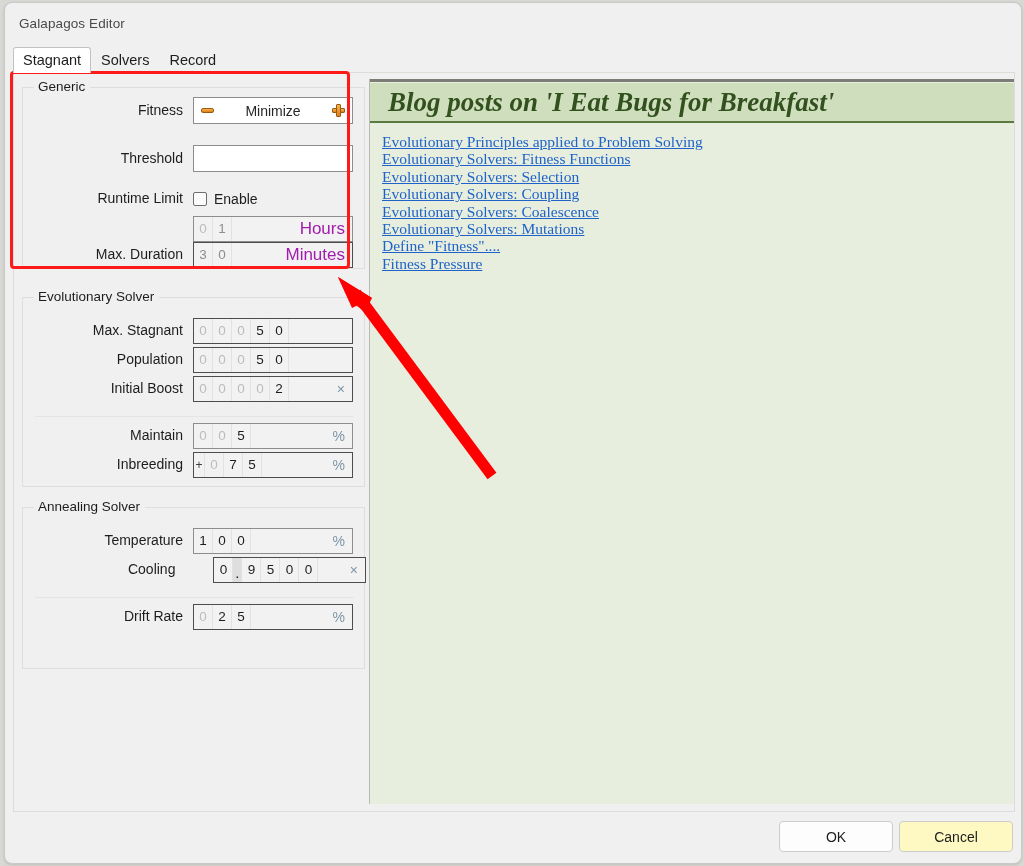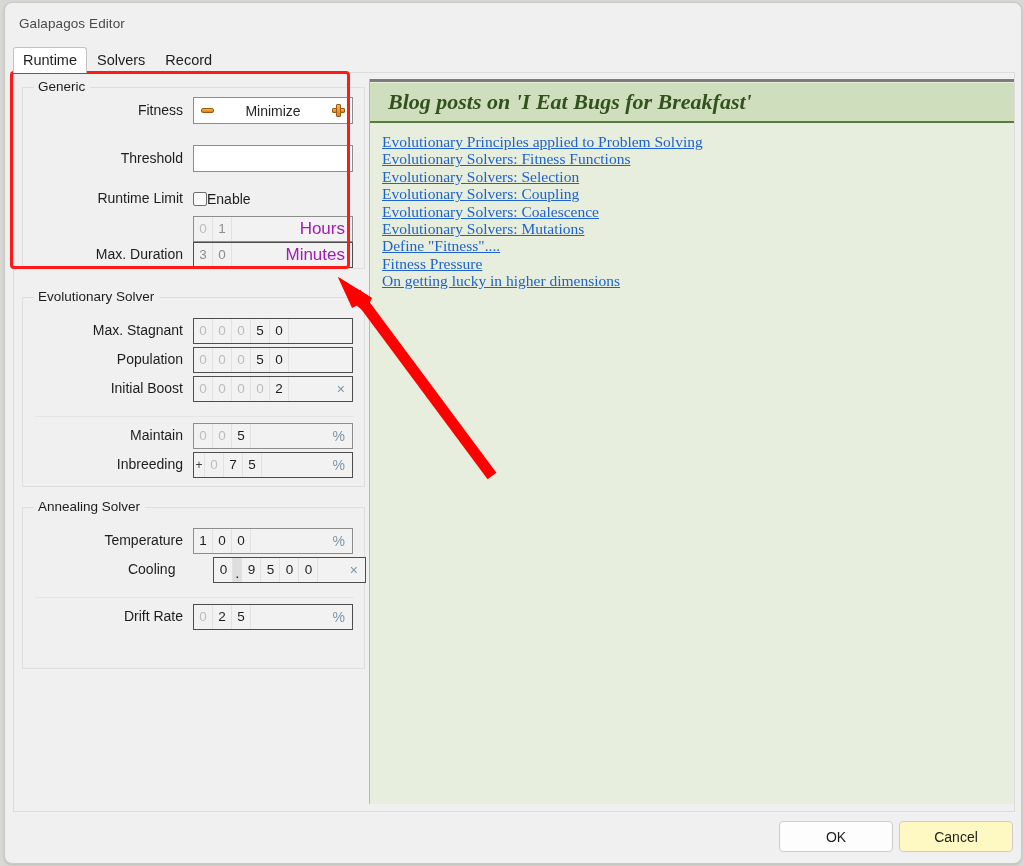--- a/index.html
+++ b/index.html
@@ -199,21 +199,21 @@
   .plus-ico b { left: 5px; top: 1px; width: 5px; height: 13px; border-radius: 1px; }
 
   
   .textbox {
     width: 160px; height: 27px;
     box-sizing: border-box;
     border: 1px solid #8d8d8d;
     background: #ffffff;
   }
   
-  .chkwrap { display: flex; align-items: center; }
+  .chkwrap { display: flex; align-items: center; gap: 7px; }
   .chk {
     width: 14px; height: 14px;
     box-sizing: border-box;
     border: 1px solid #6e6e6e;
     background: #fbfbfb;
     border-radius: 2px;
   }
   .chklabel { font-size: 14px; color: #1d1d1d; }
 
   
@@ -244,21 +244,21 @@
     border-bottom: 2px solid #5a7a40;
     box-sizing: border-box;
     display: flex;
     align-items: center;
     padding-left: 18px;
   }
   .blog-head span {
     font-family: "Liberation Serif", serif;
     font-style: italic;
     font-weight: bold;
-    font-size: 22px;
+    font-size: 27px;
     color: #33501f;
   }
   .bloglist {
     position: absolute;
     left: 12px; top: 54px;
     width: 620px;
   }
   .bloglist a {
     display: block;
     font-family: "Liberation Serif", serif;
@@ -316,21 +316,21 @@
 <div id="root">
 
   <div class="window">
 
     <div class="titlebar">
       <span class="title">Galapagos Editor</span>
     </div>
 
     <div class="tabstrip">
       <div class="tab active">
-        <span>Runtime</span>
+        <span>Stagnant</span>
       </div>
       <div class="tab">
         <span>Solvers</span>
       </div>
       <div class="tab">
         <span>Record</span>
       </div>
     </div>
 
     <div class="tabbody">
@@ -506,21 +506,20 @@
         </div>
         <div class="bloglist">
           <a>Evolutionary Principles applied to Problem Solving</a>
           <a>Evolutionary Solvers: Fitness Functions</a>
           <a>Evolutionary Solvers: Selection</a>
           <a>Evolutionary Solvers: Coupling</a>
           <a>Evolutionary Solvers: Coalescence</a>
           <a>Evolutionary Solvers: Mutations</a>
           <a>Define "Fitness"....</a>
           <a>Fitness Pressure</a>
-          <a>On getting lucky in higher dimensions</a>
         </div>
       </div>
     </div>
 
     <div class="btnbar">
       <div class="btn" id="btn-ok">
         <span>OK</span>
       </div>
       <div class="btn" id="btn-cancel">
         <span>Cancel</span>

